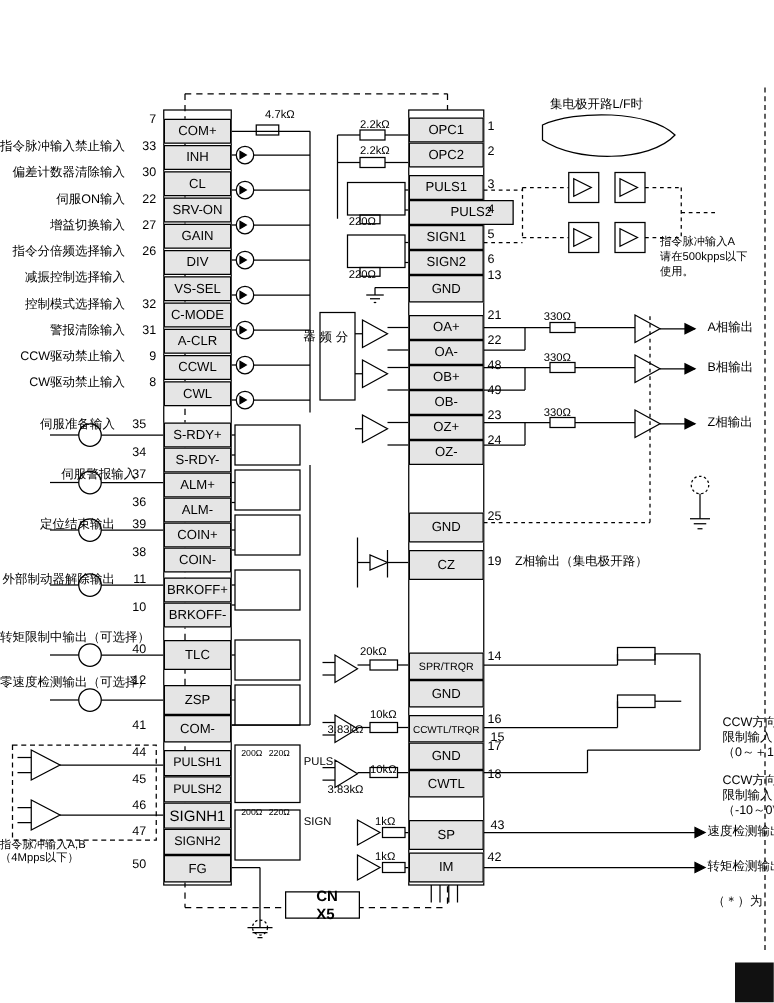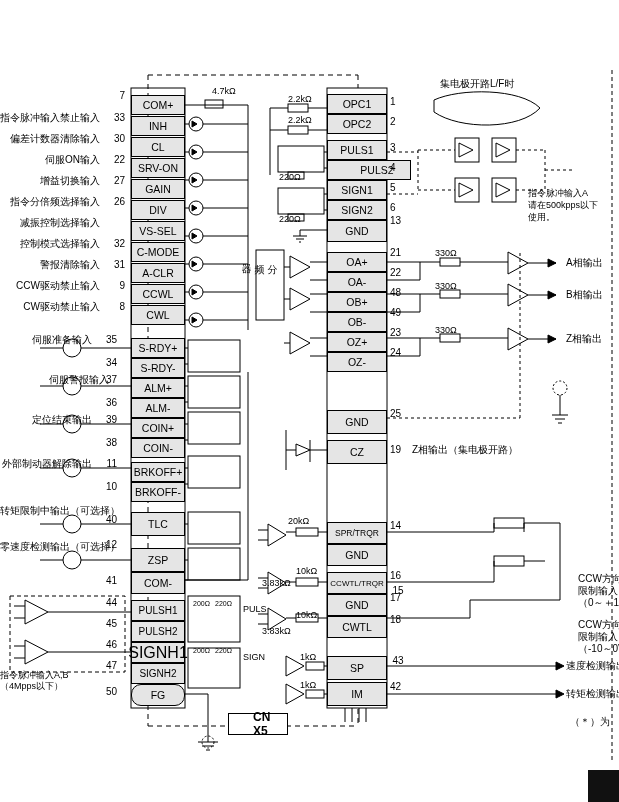--- a/index.html
+++ b/index.html
@@ -391,27 +391,27 @@
 
   <div class="term" style="left:131px;top:572px;width:54px;height:22px;">COM-</div>
   <div class="num abs" style="left:95px;top:575px;width:22px;">41</div>
 
   <div class="term" style="left:131px;top:600px;width:54px;height:21px;font-size:10px;">PULSH1</div>
   <div class="num abs" style="left:95px;top:597px;width:22px;">44</div>
 
   <div class="term" style="left:131px;top:621px;width:54px;height:21px;font-size:10px;">PULSH2</div>
   <div class="num abs" style="left:95px;top:618px;width:22px;">45</div>
 
-  <div class="term" style="left:131px;top:642px;width:54px;height:21px;font-size:16px;">SIGNH1</div>
+  <div class="term" style="left:131px;top:642px;width:54px;height:21px;font-size:12px;">SIGNH1</div>
   <div class="num abs" style="left:95px;top:639px;width:22px;">46</div>
 
   <div class="term" style="left:131px;top:663px;width:54px;height:21px;font-size:10px;">SIGNH2</div>
   <div class="num abs" style="left:95px;top:660px;width:22px;">47</div>
 
-  <div class="term" style="left:131px;top:684px;width:54px;height:22px;border-radius:10px;">FG</div>
+  <div class="term" style="left:131px;top:684px;width:54px;height:22px;">FG</div>
   <div class="num abs" style="left:95px;top:686px;width:22px;">50</div>
 
   <div class="smalltxt abs" style="left:0px;top:670px;width:70px;white-space:normal;">指令脉冲输入A,B（4Mpps以下）</div>
 
   <div class="smalltxt abs" style="left:193px;top:598px;font-size:7px;">200Ω</div>
   <div class="smalltxt abs" style="left:215px;top:598px;font-size:7px;">220Ω</div>
   <div class="smalltxt abs" style="left:193px;top:645px;font-size:7px;">200Ω</div>
   <div class="smalltxt abs" style="left:215px;top:645px;font-size:7px;">220Ω</div>
   <div class="smalltxt abs" style="left:243px;top:604px;">PULS</div>
   <div class="smalltxt abs" style="left:243px;top:652px;">SIGN</div>

